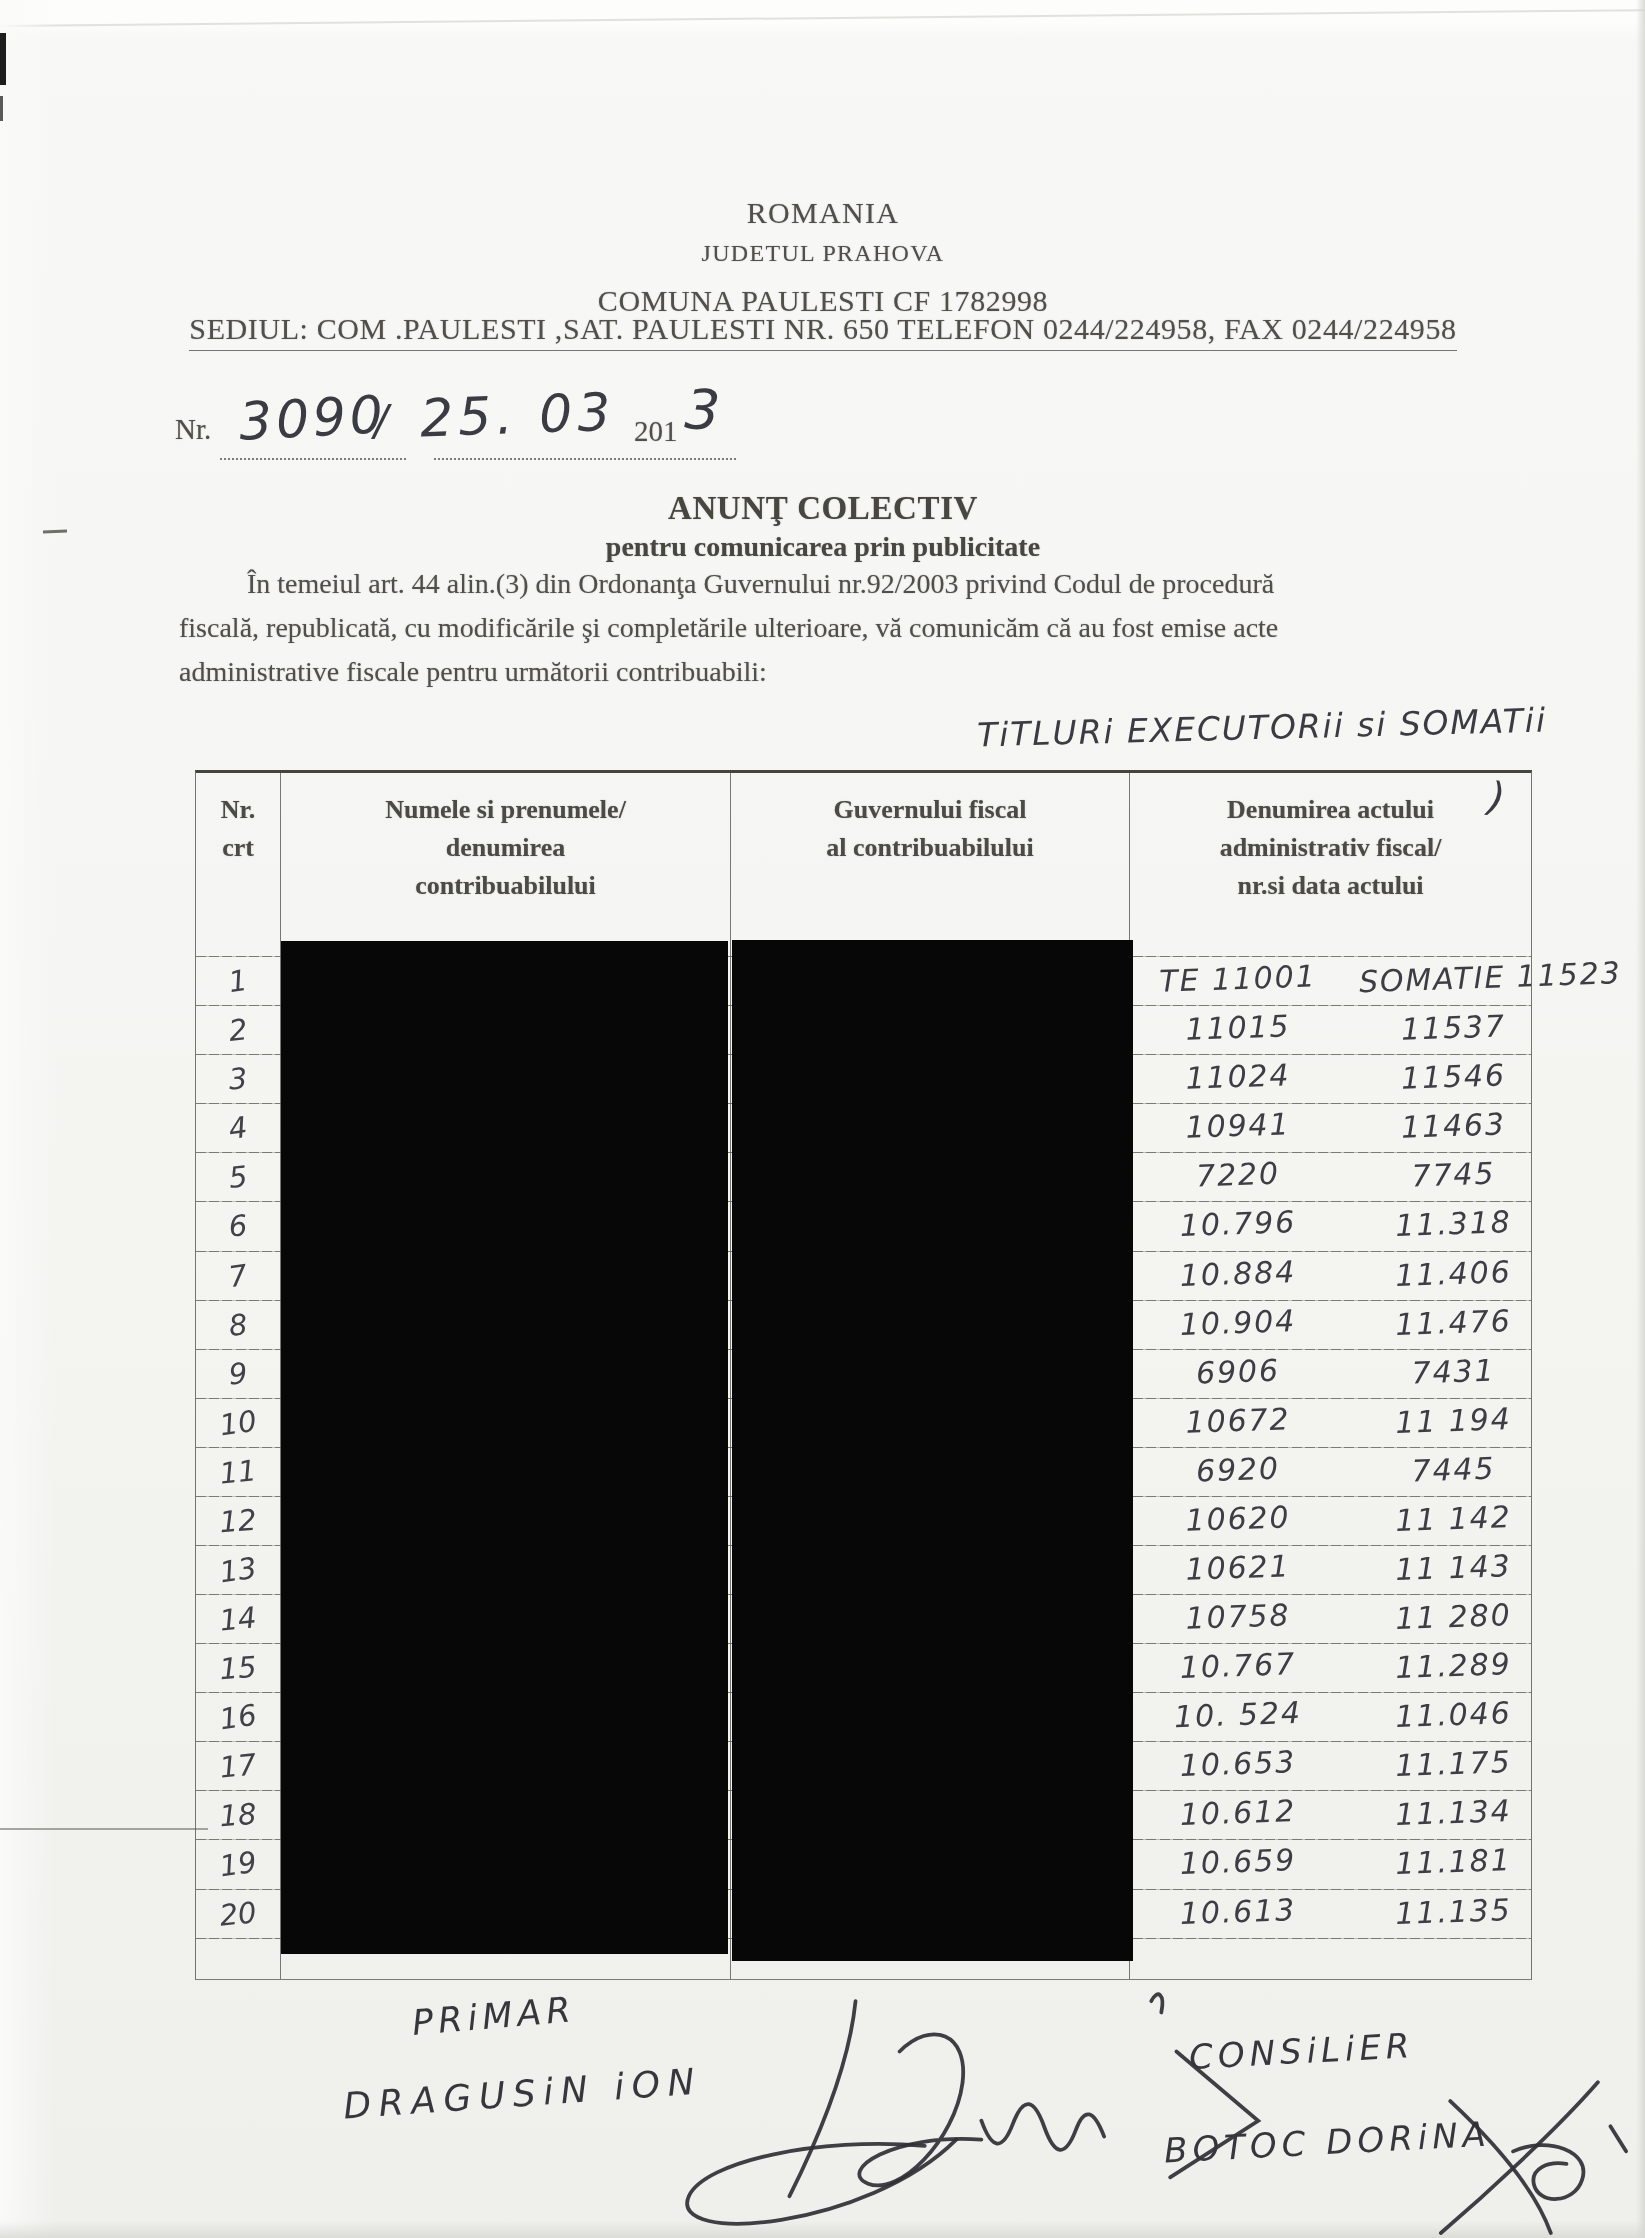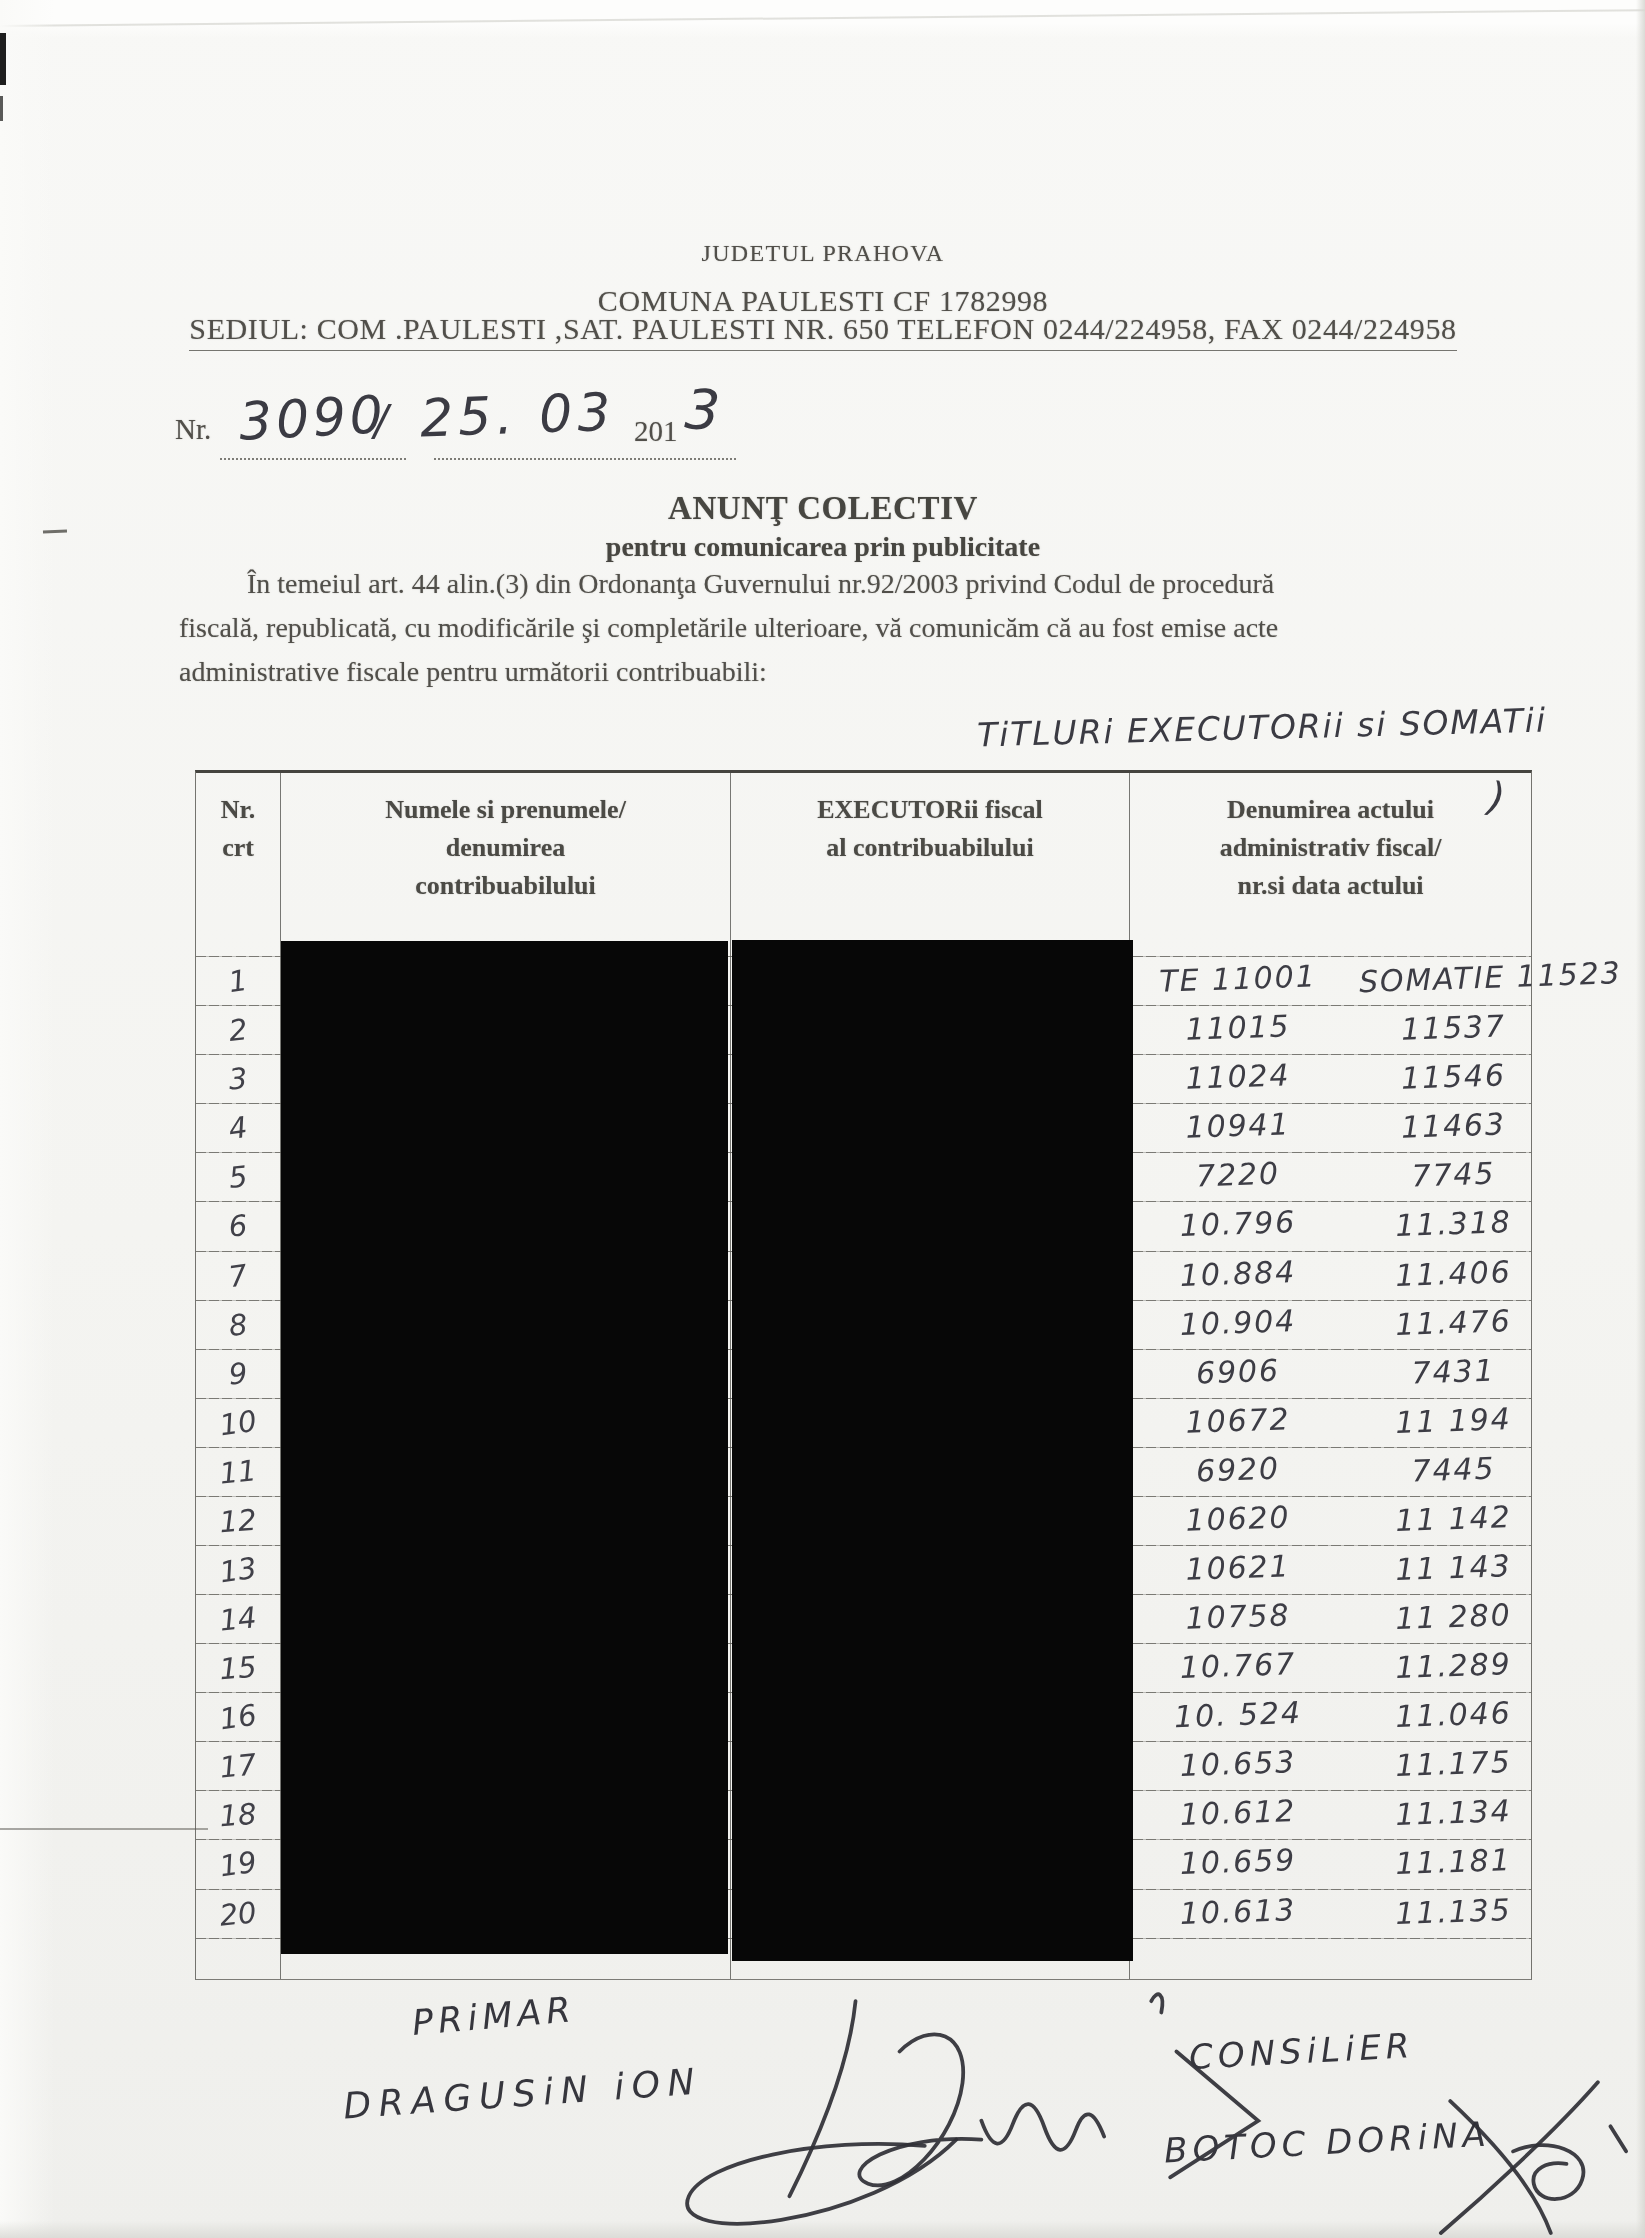--- a/index.html
+++ b/index.html
@@ -51,20 +51,21 @@
   <div class="abs top-band"></div>
   <div class="abs paper-edge"></div>
   <div class="abs left-strip"></div>
   <div class="abs right-strip"></div>
   <div class="abs bottom-strip"></div>
   <div class="abs edge-mark-1"></div>
   <div class="abs edge-mark-2"></div>
   <div class="abs stray-line"></div>
   <div class="abs stray-dash"></div>
 
+  <div class="abs center printed" style="top:196px;font-size:30px;letter-spacing:1.3px;">ROMANIA</div>
   <div class="abs center printed" style="top:240px;font-size:24px;letter-spacing:1.3px;">JUDETUL PRAHOVA</div>
   <div class="abs center printed" style="top:284px;font-size:30px;letter-spacing:0.6px;">COMUNA PAULESTI CF 1782998</div>
   <div class="abs center printed" style="top:312px;font-size:30px;letter-spacing:0.6px;"><span class="underline-span">SEDIUL: COM .PAULESTI ,SAT. PAULESTI NR. 650 TELEFON 0244/224958, FAX 0244/224958</span></div>
 
   <div class="abs printed" style="left:175px;top:413px;font-size:29px;">Nr.</div>
   <div class="abs hand" style="left:239px;top:388px;font-size:52px;letter-spacing:3.8px;transform:rotate(-3deg);">3090</div>
   <div class="abs hand" style="left:374px;top:396px;font-size:42px;">/</div>
   <div class="abs hand" style="left:420px;top:385px;font-size:52px;letter-spacing:5px;transform:rotate(-2deg);">25. 03</div>
   <div class="abs printed" style="left:634px;top:415px;font-size:29px;">201</div>
   <div class="abs hand" style="left:685px;top:378px;font-size:55px;transform:rotate(3deg);">3</div>
@@ -84,21 +85,21 @@
   <div class="abs table-frame" id="table">
     <div class="vline" style="left:84px;"></div>
     <div class="vline" style="left:534px;"></div>
     <div class="vline" style="left:933px;"></div>
 
     <div class="thcell" style="left:0;width:84px;">Nr.
 crt</div>
     <div class="thcell" style="left:85px;width:449px;font-family:Liberation Serif, serif;">Numele si prenumele/
 denumirea
 contribuabilului</div>
-    <div class="thcell" style="left:535px;width:398px;">EXECUTORii fiscal
+    <div class="thcell" style="left:535px;width:398px;">Guvernului fiscal
 al contribuabilului</div>
     <div class="thcell" style="left:934px;width:401px;">Denumirea actului
 administrativ fiscal/
 nr.si data actului</div>
 
     <div id="rows">
         <div class="row-band" style="top: 183px;">
           <div class="nr-cell" style="transform: rotate(-8deg);">1</div>
           <div class="act-left">TE 11001</div>
           <div class="act-right">SOMATIE 11523</div>

